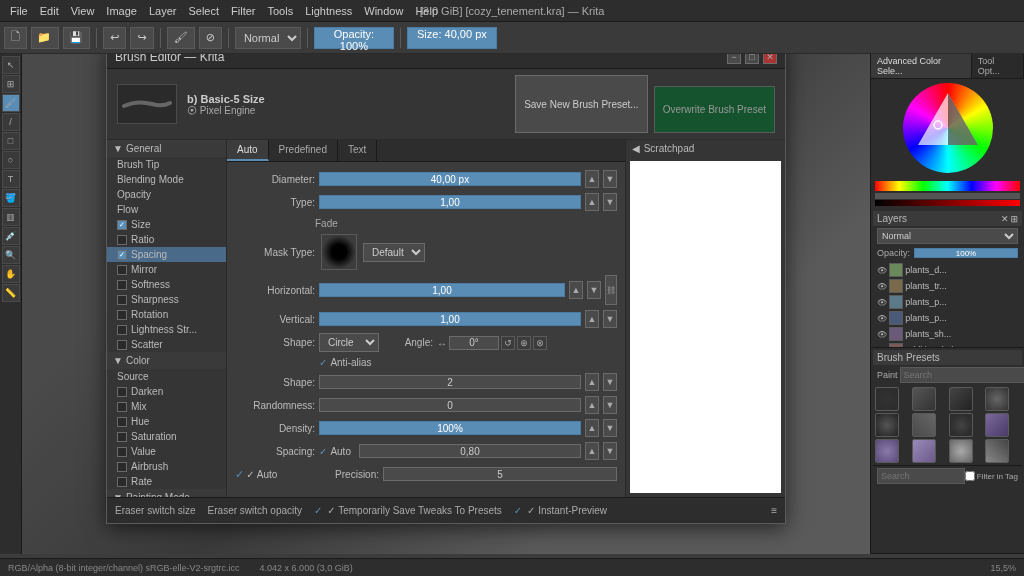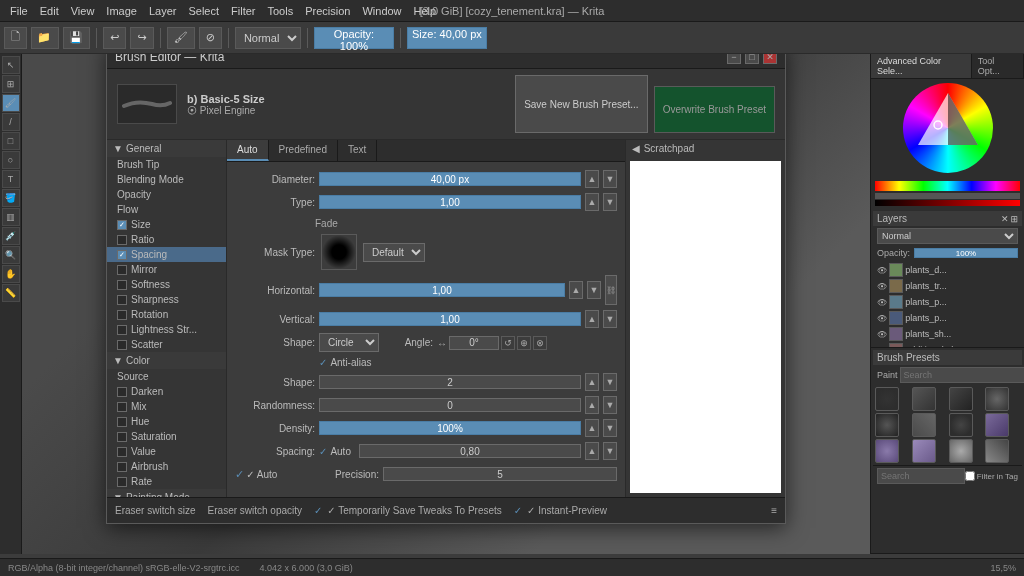--- a/index.html
+++ b/index.html
@@ -592,21 +592,21 @@
 <div class="menu-bar">
   <div class="title-bar-center">[3.0 GiB] [cozy_tenement.kra] — Krita</div>
   <span>File</span>
   <span>Edit</span>
   <span>View</span>
   <span>Image</span>
   <span>Layer</span>
   <span>Select</span>
   <span>Filter</span>
   <span>Tools</span>
-  <span>Precision</span>
+  <span>Lightness</span>
   <span>Window</span>
   <span>Help</span>
 </div>
 
 <div class="toolbar">
   <button class="toolbar-btn">🗋</button>
   <button class="toolbar-btn">📁</button>
   <button class="toolbar-btn">💾</button>
   <div class="toolbar-sep"></div>
   <button class="toolbar-btn">↩</button>
@@ -614,21 +614,21 @@
   <div class="toolbar-sep"></div>
   <button class="toolbar-btn">🖌</button>
   <button class="toolbar-btn">⊘</button>
   <div class="toolbar-sep"></div>
   <select class="toolbar-select">
     <option>Normal</option>
   </select>
   <div class="toolbar-sep"></div>
   <div class="toolbar-input">Opacity: 100%</div>
   <div class="toolbar-sep"></div>
-  <div class="toolbar-input" style="width:80px;">Size: 40,00 px</div>
+  <div class="toolbar-input" style="width:90px;">Size: 40,00 px</div>
 </div>
 
 <div class="main-area">
 
   <div class="left-toolbox">
     <div class="tool-btn" title="Select">↖</div>
     <div class="tool-btn">⊞</div>
     <div class="tool-btn" style="background:#5a8db5">🖌</div>
     <div class="tool-btn">/</div>
     <div class="tool-btn">□</div>

